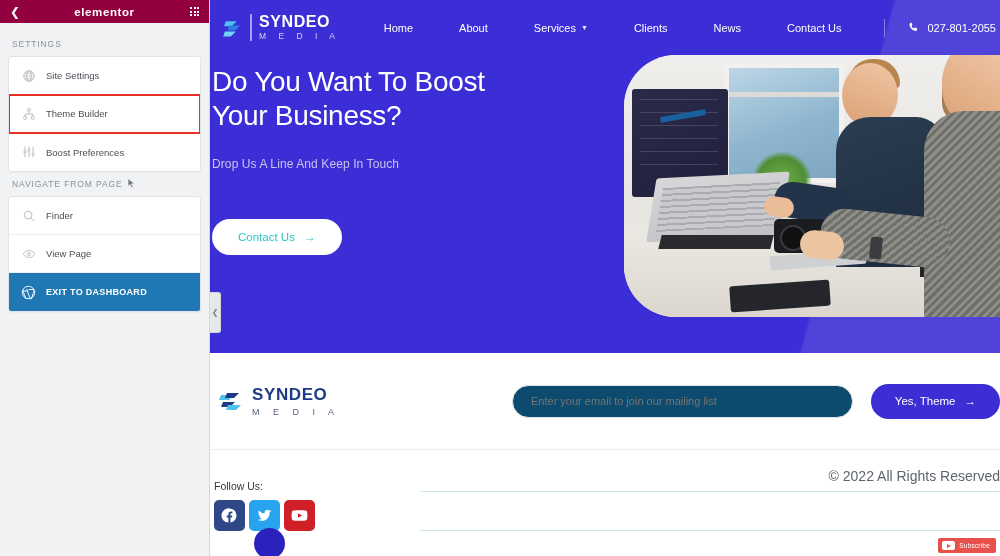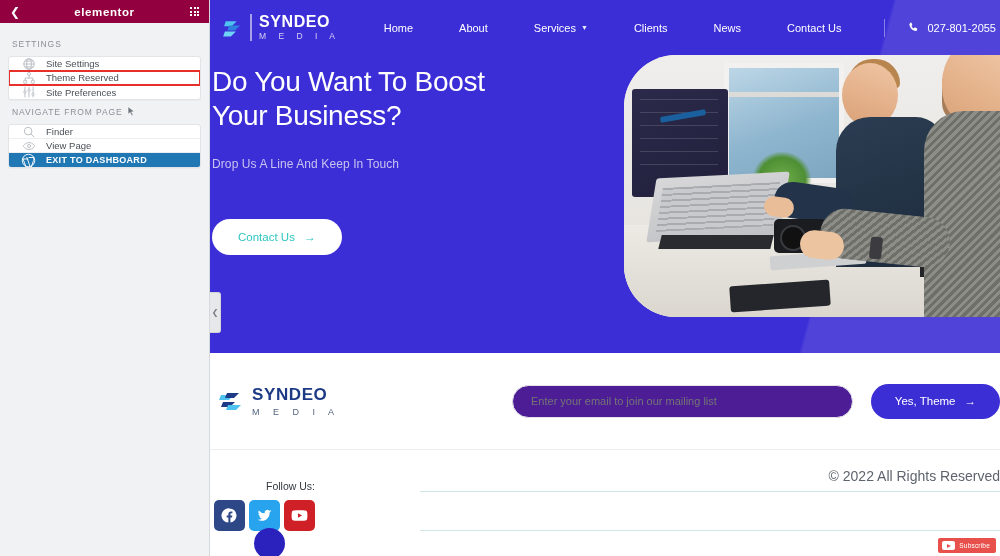--- a/index.html
+++ b/index.html
@@ -38,21 +38,21 @@
     font-size: 8.5px; color: #8a8f96; letter-spacing: .9px;
     margin: 6px 0 7px 4px; text-transform: uppercase;
     display: flex; align-items: center; gap: 4px;
   }
   .sb-card {
     background: #fff; border: 1px solid #e2e4e7; border-radius: 3px;
     overflow: hidden; box-shadow: 0 1px 1px rgba(0,0,0,.03);
   }
   .sb-item {
     display: flex; align-items: center; gap: 10px;
-    height: 14px; padding: 0 12px; cursor: pointer;
+    height: 38px; padding: 0 12px; cursor: pointer;
     border-bottom: 1px solid #eceef0;
     position: relative;
   }
   .sb-item:last-child { border-bottom: none; }
   .sb-item-label { font-size: 9.5px; color: #4a4f56; }
   .sb-ico { width: 15px; height: 15px; display: flex; align-items: center; justify-content: center; color: #b7bcc2; flex: none; }
   .sb-ico svg { display: block; }
   .sb-item.highlight { outline: 2px solid #e8302a; outline-offset: -1px; z-index: 2; }
   .sb-item.dashboard { background: #1f77b4; border-bottom: none; }
   .sb-item.dashboard .sb-item-label { color: #fff; font-weight: bold; font-size: 9px; letter-spacing: .3px; }
@@ -190,32 +190,32 @@
     display: flex; align-items: center; padding-left: 2px;
     border-bottom: 1px solid #eceef0;
   }
   .flogo { display: flex; align-items: center; gap: 8px; width: 300px; padding-left: 6px; }
   .flogo-mark { width: 26px; height: 26px; flex:none; }
   .flogo-name { color: #1d3a86; font-size: 17px; font-weight: bold; letter-spacing: .6px; display:block; line-height:1; }
   .flogo-sub { color: #55637d; font-size: 9px; letter-spacing: 5.5px; display:block; margin-top: 4px; }
   .news-input {
     flex: 1; max-width: 385px; height: 33px; border: 1px solid #e4e6ea;
     border-radius: 17px; padding: 0 18px; font-size: 11px; color: #8e949e;
-    font-family: inherit; outline: none; background: #4c1d95;
+    font-family: inherit; outline: none; background: #0c4a6e;
   }
   .news-btn {
     margin-left: 18px; height: 35px; border: none; border-radius: 18px;
     background: #3b2ed4; color: #fff; font-size: 11.5px; font-family: inherit;
     padding: 0 24px; display: flex; align-items: center; gap: 9px; cursor: pointer;
     white-space: nowrap;
   }
 
   
   .fbottom { position: relative; padding: 30px 0 0 2px; height: 106px; }
-  .frow { display: flex; align-items: flex-start; padding-left: 2px; text-align: right; }
+  .frow { display: flex; align-items: flex-start; padding-left: 2px; }
   .follow-label { font-size: 10.5px; color: #33383f; }
   .social-row { display: flex; gap: 4px; margin-top: 8px; }
   .social {
     width: 31px; height: 31px; border-radius: 5px; cursor: pointer;
     display: flex; align-items: center; justify-content: center;
   }
   .social svg { display:block; }
   .copyright {
     position: absolute; right: 0; top: 18px;
     font-size: 14px; color: #5d646d; white-space: nowrap;
@@ -277,33 +277,33 @@
 
         <div class="sb-item highlight">
           <span class="sb-ico">
             <svg width="14" height="14" viewBox="0 0 24 24" fill="none" stroke="currentColor" stroke-width="1.6">
               <circle cx="12" cy="5" r="2.6"></circle>
                 <rect x="3" y="16" width="5" height="5" rx="1"></rect>
                 <rect x="16" y="16" width="5" height="5" rx="1"></rect>
               <path d="M12 7.6V12M5.5 16v-4h13v4"></path>
             </svg>
           </span>
-          <span class="sb-item-label">Theme Reserved</span>
+          <span class="sb-item-label">Theme Builder</span>
         </div>
 
         <div class="sb-item">
           <span class="sb-ico">
             <svg width="14" height="14" viewBox="0 0 24 24" fill="none" stroke="currentColor" stroke-width="1.6">
               <path d="M5 3v7M5 14v7M12 3v4M12 11v10M19 3v11M19 18v3"></path>
               <circle cx="5" cy="12" r="2"></circle>
                 <circle cx="12" cy="9" r="2"></circle>
                 <circle cx="19" cy="16" r="2"></circle>
             </svg>
           </span>
-          <span class="sb-item-label">Site Preferences</span>
+          <span class="sb-item-label">Boost Preferences</span>
         </div>
       </div>
 
       <div class="sb-section-label">
         <span>NAVIGATE FROM PAGE</span>
         <svg class="cursor-arrow" viewBox="0 0 12 16">
           <path d="M1 1l9 7-4 .6 2.4 4.6-2 1L4 9.6 1 12z" fill="#6f757c" stroke="#fff" stroke-width=".8"></path>
         </svg>
       </div>
 

